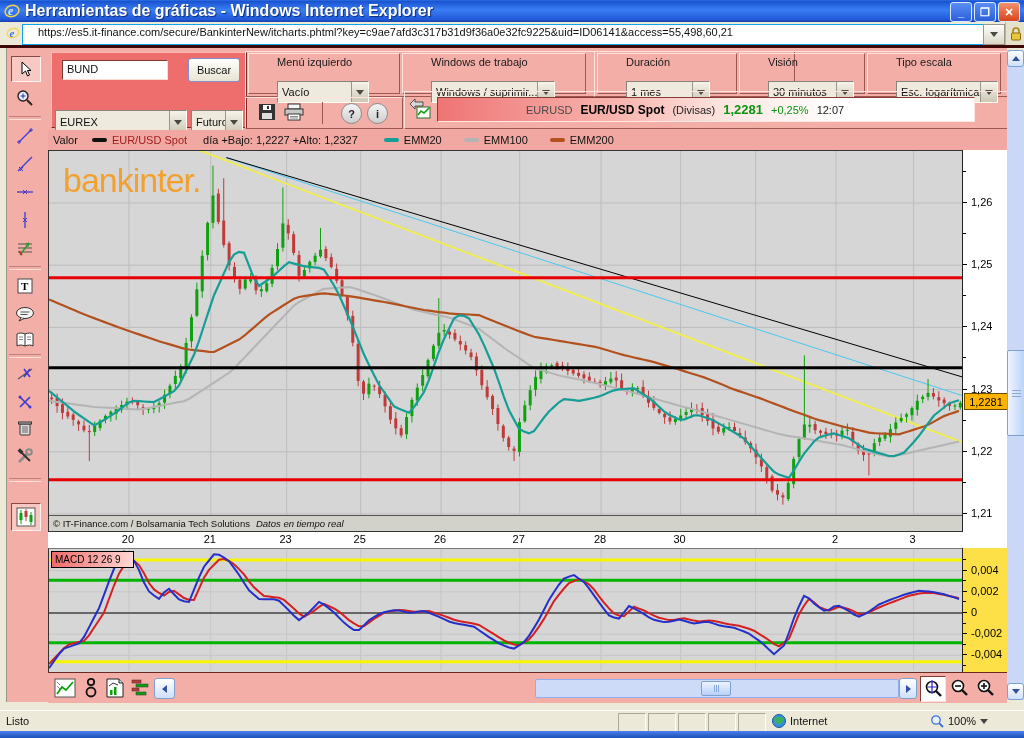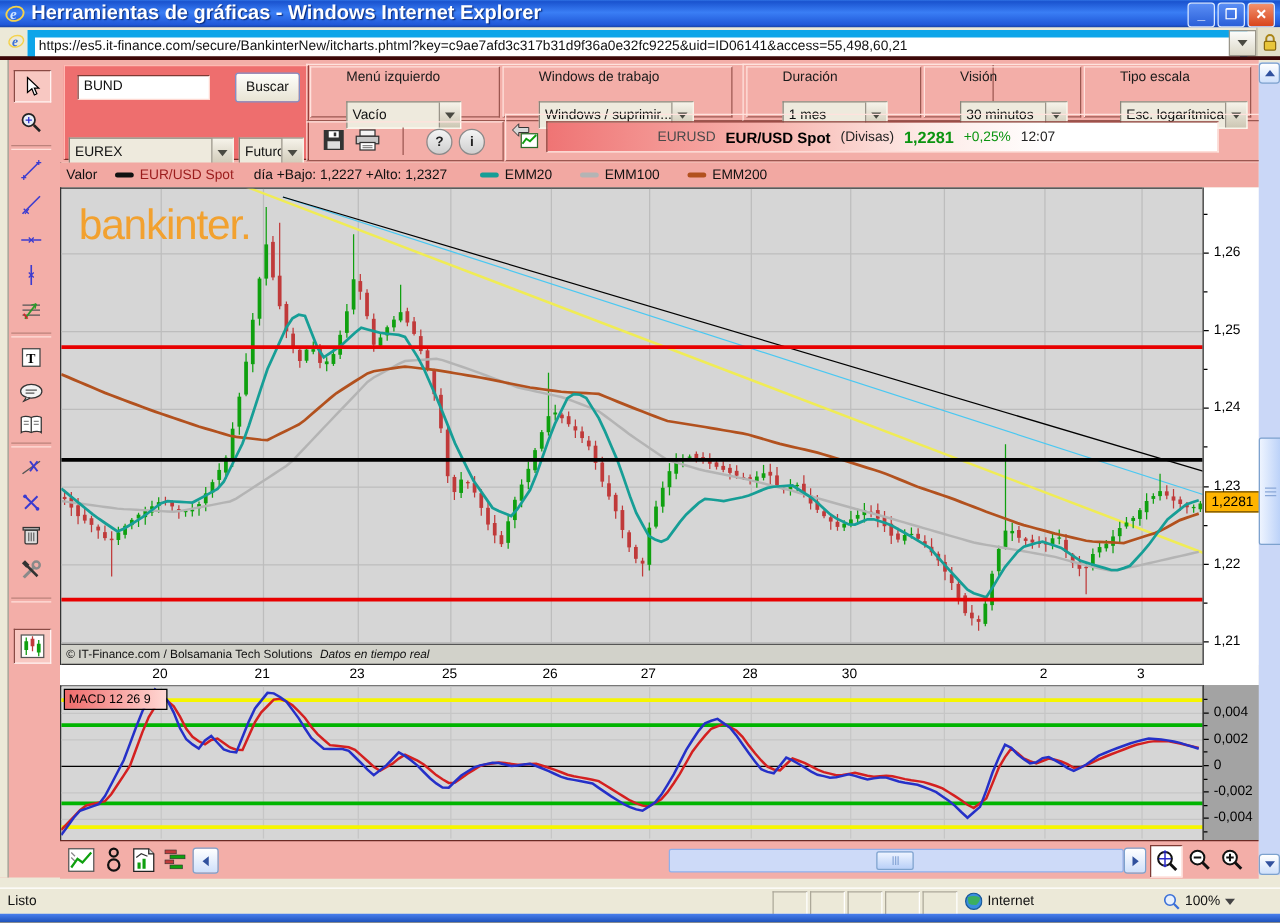--- a/index.html
+++ b/index.html
@@ -7,21 +7,21 @@
   .abs{position:absolute;}
   
   #titlebar{left:0;top:0;width:1024px;height:22px;background:linear-gradient(to bottom,#2f72e4 0%,#1a53cf 6%,#3a7ef5 45%,#2058d8 90%,#16409f 100%);display:flex;align-items:center;}
   #titlebar .ttl{color:#fff;font-weight:bold;font-size:16px;text-shadow:1px 1px 1px #0a2a77;margin-left:5px;white-space:nowrap;}
   .winbtn{width:20px;height:18px;border:1px solid #dbe9ff;border-radius:3px;margin-left:2px;display:flex;align-items:center;justify-content:center;color:#fff;font-size:11px;font-weight:bold;line-height:1;}
   .winbtn.bl{background:linear-gradient(#5a8ef5,#2a5fd8);}
   .winbtn.rd{background:linear-gradient(#f2926e,#d8451c);}
   #winbtns{position:absolute;right:4px;top:2px;display:flex;}
   
   #urlbar{left:0;top:22px;width:1024px;height:23px;background:#ece9d8;border-bottom:1px solid #aca899;}
-  #urlfield{left:22px;top:2px;width:958px;height:17px;background:#fff;border:6px solid #0ea5e9;font-size:11px;color:#111;padding:1px 3px;white-space:nowrap;overflow:hidden;}
+  #urlfield{left:22px;top:2px;width:958px;height:17px;background:#fff;border:1px solid #0ea5e9;font-size:11px;color:#111;padding:1px 15px;white-space:nowrap;overflow:hidden;}
   #urldrop{left:983px;top:2px;width:20px;height:19px;background:linear-gradient(#fdfdfb,#dcd8c8);border:1px solid #9a968a;display:flex;align-items:center;justify-content:center;}
   .tri-d{width:0;height:0;border-left:4px solid transparent;border-right:4px solid transparent;border-top:5px solid #4a4a42;}
   .tri-u{width:0;height:0;border-left:4px solid transparent;border-right:4px solid transparent;border-bottom:5px solid #31519e;}
   .tri-l{width:0;height:0;border-top:4px solid transparent;border-bottom:4px solid transparent;border-right:5px solid #31519e;}
   .tri-r{width:0;height:0;border-top:4px solid transparent;border-bottom:4px solid transparent;border-left:5px solid #31519e;}
   #lockpane{left:1005px;top:22px;width:19px;height:23px;background:#e5e1cb;border-left:1px solid #b9b5a5;display:flex;align-items:center;justify-content:center;}
   #darkband{left:0;top:45px;width:1024px;height:3px;background:#3d0808;}
   
   #sidebar{left:0;top:48px;width:48px;height:654px;background:#f3aea8;border-right:1px solid #333;}
   #sidebar .gut{position:absolute;left:0;top:0;width:6px;height:100%;background:#ece9d8;border-right:1px solid #9a958a;}
@@ -62,21 +62,21 @@
   #yaxis{left:962px;top:150px;width:45px;height:382px;background:#fff;border-left:1px solid #222;}
   #xaxis{left:48px;top:532px;width:959px;height:16px;background:#fff;}
   .xtick{position:absolute;top:1px;font-size:11px;color:#000;transform:translateX(-50%);}
   .xtick.b{font-weight:bold;margin-top:24px;}
   .ytlab{position:absolute;left:8px;font-size:11px;color:#000;}
   .ytick{position:absolute;left:0;width:4px;border-top:1px solid #000;}
   .ytick.mn{width:3px;}
   #pricetag{left:1px;top:243px;width:42px;height:15px;background:#ffb400;border:1px solid #6a4a00;font-size:11px;color:#000;display:flex;align-items:center;justify-content:center;}
   #macd{left:48px;top:548px;width:914px;height:124px;background:#d6d6d6;border-left:1px solid #333;border-top:1px solid #777;box-sizing:border-box;}
   #macdlabel{left:2px;top:2px;width:78px;height:15px;border:1px solid #000;background:linear-gradient(to right,#ef6a6a,#ffd8d4);font-size:10px;color:#000;display:flex;align-items:center;padding-left:3px;}
-  #macdaxis{left:962px;top:548px;width:45px;height:124px;background:#a3a3a3;border-left:1px solid #222;}
+  #macdaxis{left:962px;top:548px;width:45px;height:124px;background:#fde047;border-left:1px solid #222;}
   
   #botbar{left:48px;top:672px;width:959px;height:30px;background:#f3aea8;border-top:1px solid #6a2a24;}
   .scrollbtn{position:absolute;width:19px;height:19px;background:linear-gradient(#fff,#cfe0fb);border:1px solid #7da2ce;border-radius:3px;display:flex;align-items:center;justify-content:center;}
   #htrack{left:487px;top:6px;width:362px;height:17px;background:#cddaf8;border:1px solid #8fb0ec;border-radius:2px;}
   #hthumb{left:165px;top:1px;width:28px;height:13px;background:linear-gradient(#eef4ff,#b9d0f8);border:1px solid #7da2ce;border-radius:2px;display:flex;align-items:center;justify-content:center;gap:1px;}
   .grip{width:1px;height:7px;background:#8aa8d8;}
   .zbox{position:absolute;display:flex;align-items:center;justify-content:center;}
   .zbox.sunk{background:#fff;border:1px solid;border-color:#7e3a34 #ffe0da #ffe0da #7e3a34;}
   
   #vscroll{left:1007px;top:50px;width:17px;height:650px;background:#cad7f7;}

